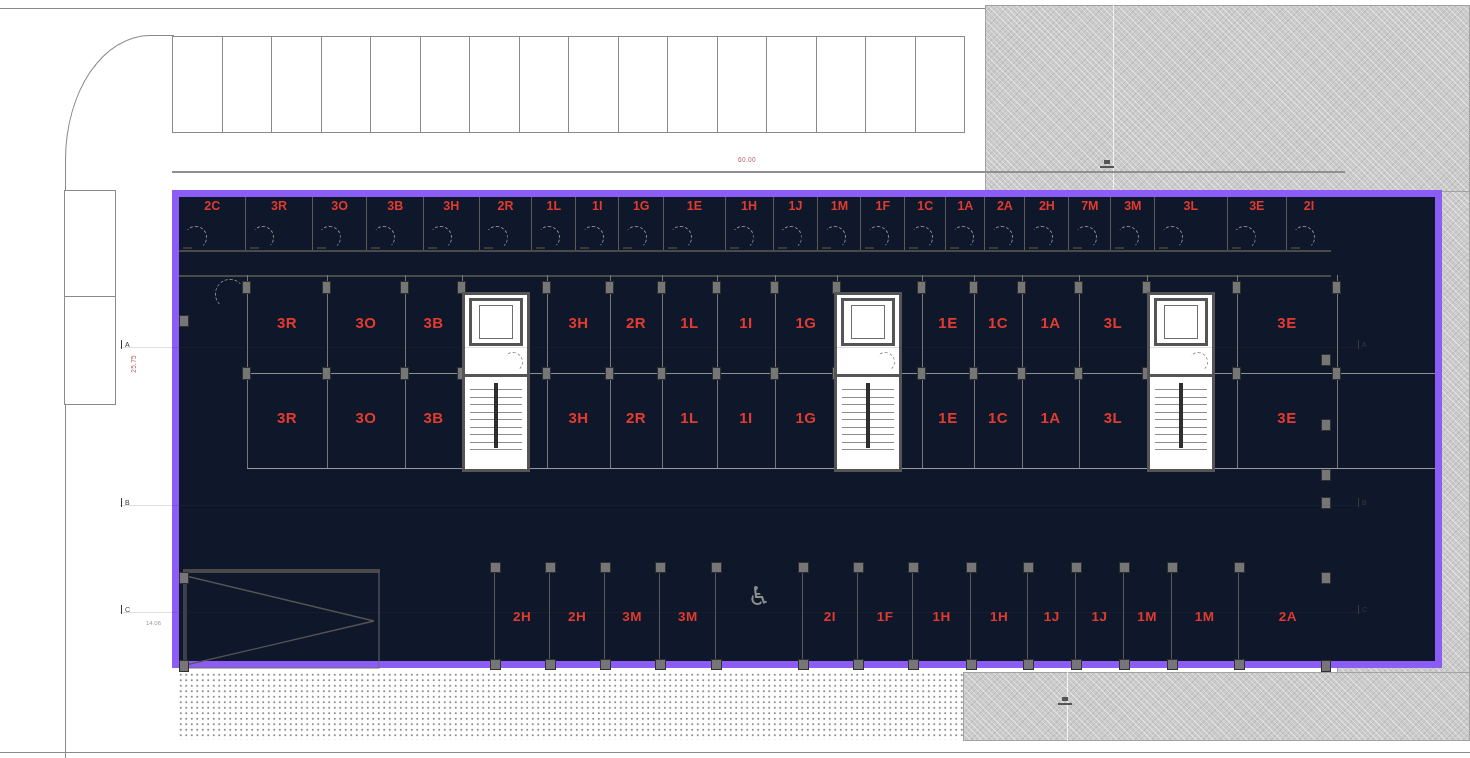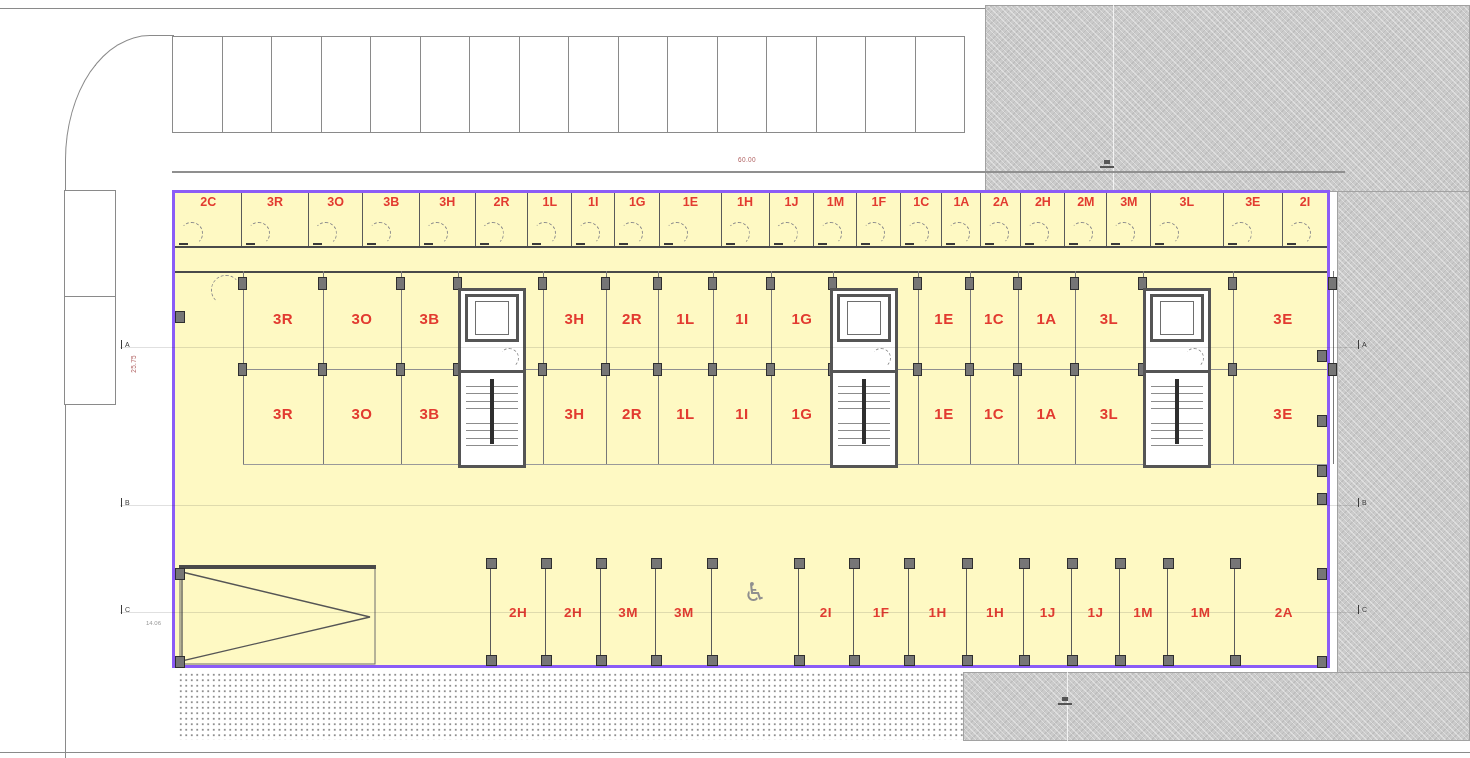--- a/index.html
+++ b/index.html
@@ -17,22 +17,22 @@
               border:1.2px solid #8a8a8a;display:flex;box-sizing:border-box;background:#fff;}
   #topParking .pcell{flex:1;border-right:1.1px solid #8a8a8a;}
   #topParking .pcell:last-child{border-right:none;}
   
   .grey{position:absolute;background-color:#cbcbcb;border:1px solid #a2a2a2;box-sizing:border-box;
         background-image:repeating-linear-gradient(45deg,rgba(255,255,255,.38) 0 1px,transparent 1px 4px),
                          repeating-linear-gradient(-45deg,rgba(110,110,110,.15) 0 1px,transparent 1px 4px);}
   .faint-vline{position:absolute;border-left:1px solid rgba(255,255,255,.75);}
   .canopy{position:absolute;left:172px;top:171px;width:1173px;border-top:2px solid #8f8f8f;}
   
-  #building{position:absolute;left:172px;top:190px;width:1158px;height:478px;
-            border:3px solid #8b5cf6;background:#fef9c3;box-sizing:border-box;}
+  #building{position:absolute;left:172px;top:190px;width:1270px;height:478px;
+            border:7px solid #8b5cf6;background:#0f172a;box-sizing:border-box;}
   #storageRow{position:absolute;left:0;top:0;width:1152px;height:53px;display:flex;
               border-bottom:2.5px solid #4a4a4a;box-sizing:content-box;}
   .sunit{position:relative;border-right:1.4px solid #5a5a5a;box-sizing:border-box;}
   .sunit:last-child{border-right:none;}
   .sunit .lbl{display:block;text-align:center;margin-top:2px;font-size:12.5px;font-weight:bold;color:#e23b30;}
   .door-arc{position:absolute;left:5px;bottom:1px;width:21px;height:21px;border:1.1px dashed #8d8d8d;
             border-radius:50%;clip-path:polygon(0 0,100% 0,100% 100%);}
   .door-tick{position:absolute;left:4px;bottom:1px;width:9px;height:2.5px;background:#3a3a3a;}
   .main-top-wall{position:absolute;left:0;top:78px;width:1152px;border-top:2.5px solid #4a4a4a;}
   .mid-line{position:absolute;left:68px;top:176px;right:0;border-top:1px solid #8f8f8f;}
@@ -200,21 +200,21 @@
           <div class="lbl">2A</div>
           <div class="door-arc"></div>
           <div class="door-tick"></div>
         </div>
         <div class="sunit" style="flex: 44 0 0px;">
           <div class="lbl">2H</div>
           <div class="door-arc"></div>
           <div class="door-tick"></div>
         </div>
         <div class="sunit" style="flex: 42 0 0px;">
-          <div class="lbl">2M</div>
+          <div class="lbl">7M</div>
           <div class="door-arc"></div>
           <div class="door-tick"></div>
         </div>
         <div class="sunit" style="flex: 44 0 0px;">
           <div class="lbl">3M</div>
           <div class="door-arc"></div>
           <div class="door-tick"></div>
         </div>
         <div class="sunit" style="flex: 73 0 0px;">
           <div class="lbl">3L</div>

